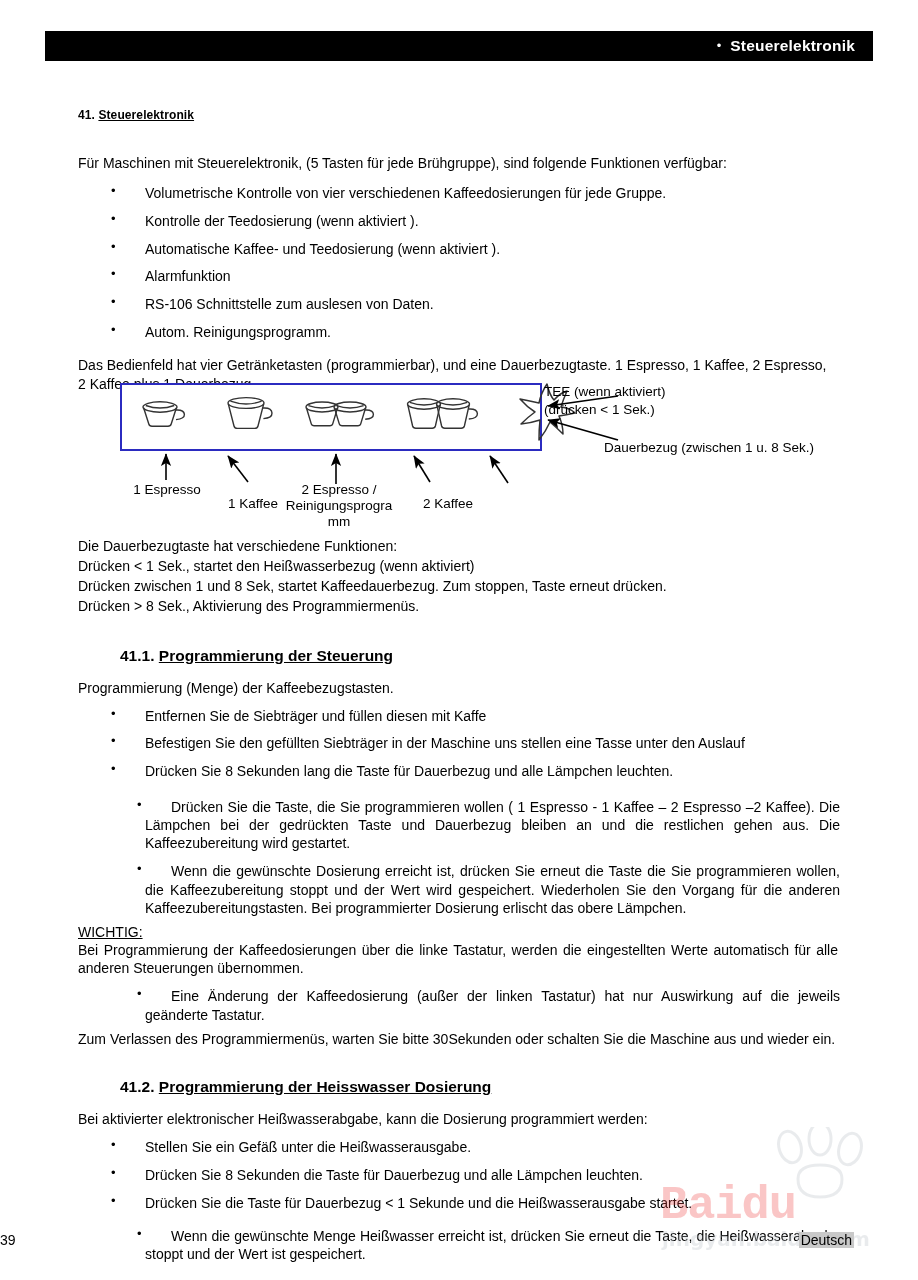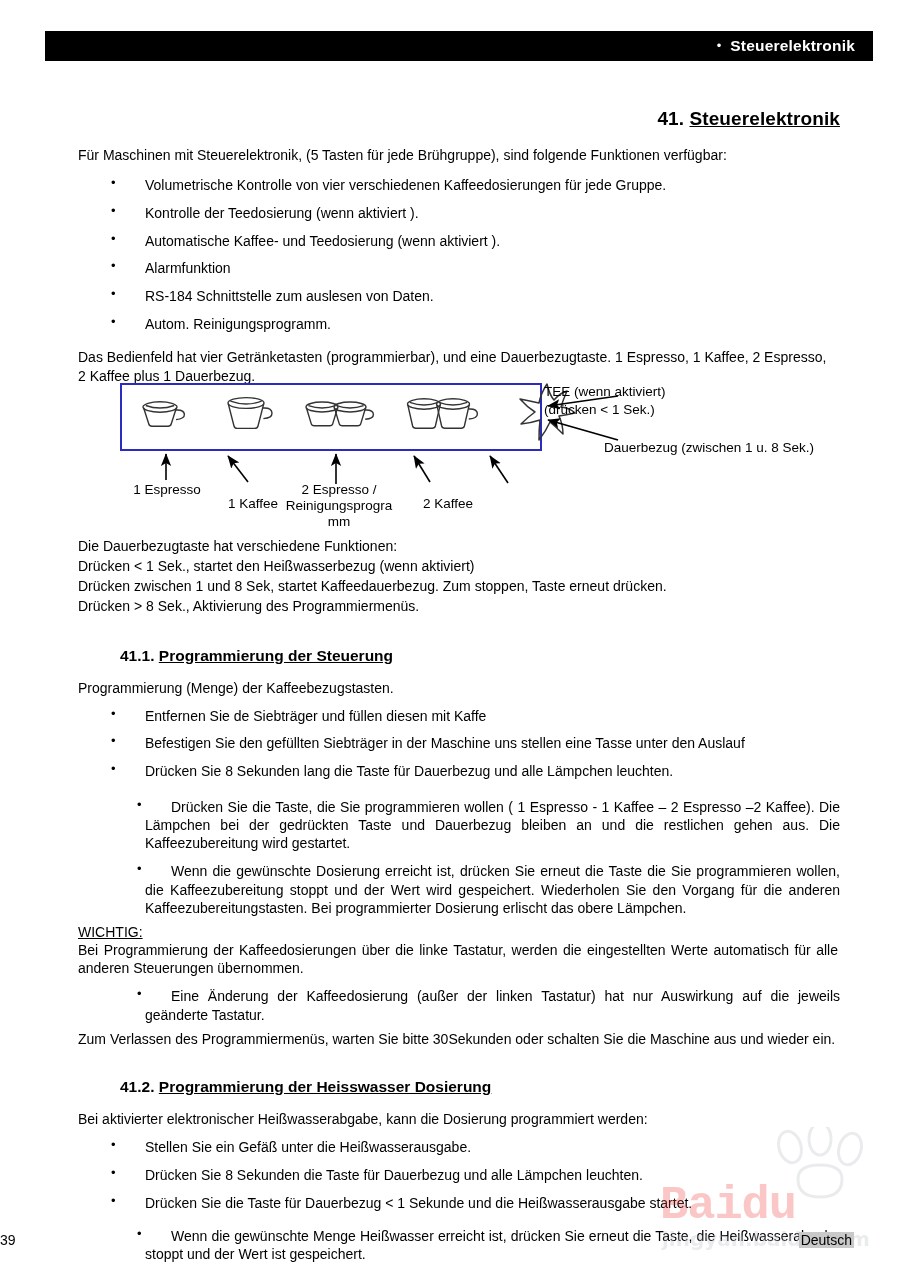--- a/index.html
+++ b/index.html
@@ -45,25 +45,24 @@
 
   
   .content {
     position: absolute;
     left: 78px;
     top: 108px;
     width: 762px;
   }
 
   h1.sec-title {
-    font-size: 19px;
+    font-size: 12px;
     font-weight: bold;
-    margin: 0 0 16px 0;
+    margin: 0 0 32px 0;
     letter-spacing: 0.1px;
-    text-align: right;
   }
   h1.sec-title .num { text-decoration: none; }
   h1.sec-title .txt { text-decoration: underline; }
 
   h2.subsec-title {
     font-size: 15.5px;
     font-weight: bold;
     margin: 0;
     padding-left: 42px;
   }
@@ -217,21 +216,21 @@
 
   <p class="body">Für Maschinen mit Steuerelektronik, (5 Tasten für jede Brühgruppe), sind folgende Funktionen verfügbar:</p>
 
   <div class="sp12"></div>
 
   <ul class="blist tight">
     <li>Volumetrische Kontrolle von vier verschiedenen Kaffeedosierungen für jede Gruppe.</li>
     <li>Kontrolle der Teedosierung (wenn aktiviert ).</li>
     <li>Automatische Kaffee- und Teedosierung (wenn aktiviert ).</li>
     <li>Alarmfunktion</li>
-    <li>RS-184 Schnittstelle zum auslesen von Daten.</li>
+    <li>RS-106 Schnittstelle zum auslesen von Daten.</li>
     <li>Autom. Reinigungsprogramm.</li>
   </ul>
 
   <div class="sp6"></div>
 
   <p class="body" style="width:757px">Das Bedienfeld hat vier Getränketasten (programmierbar), und eine Dauerbezugtaste. 1 Espresso, 1 Kaffee, 2 Espresso, 2 Kaffee plus 1 Dauerbezug.</p>
 
 </div>
 
 <div class="diagram">

